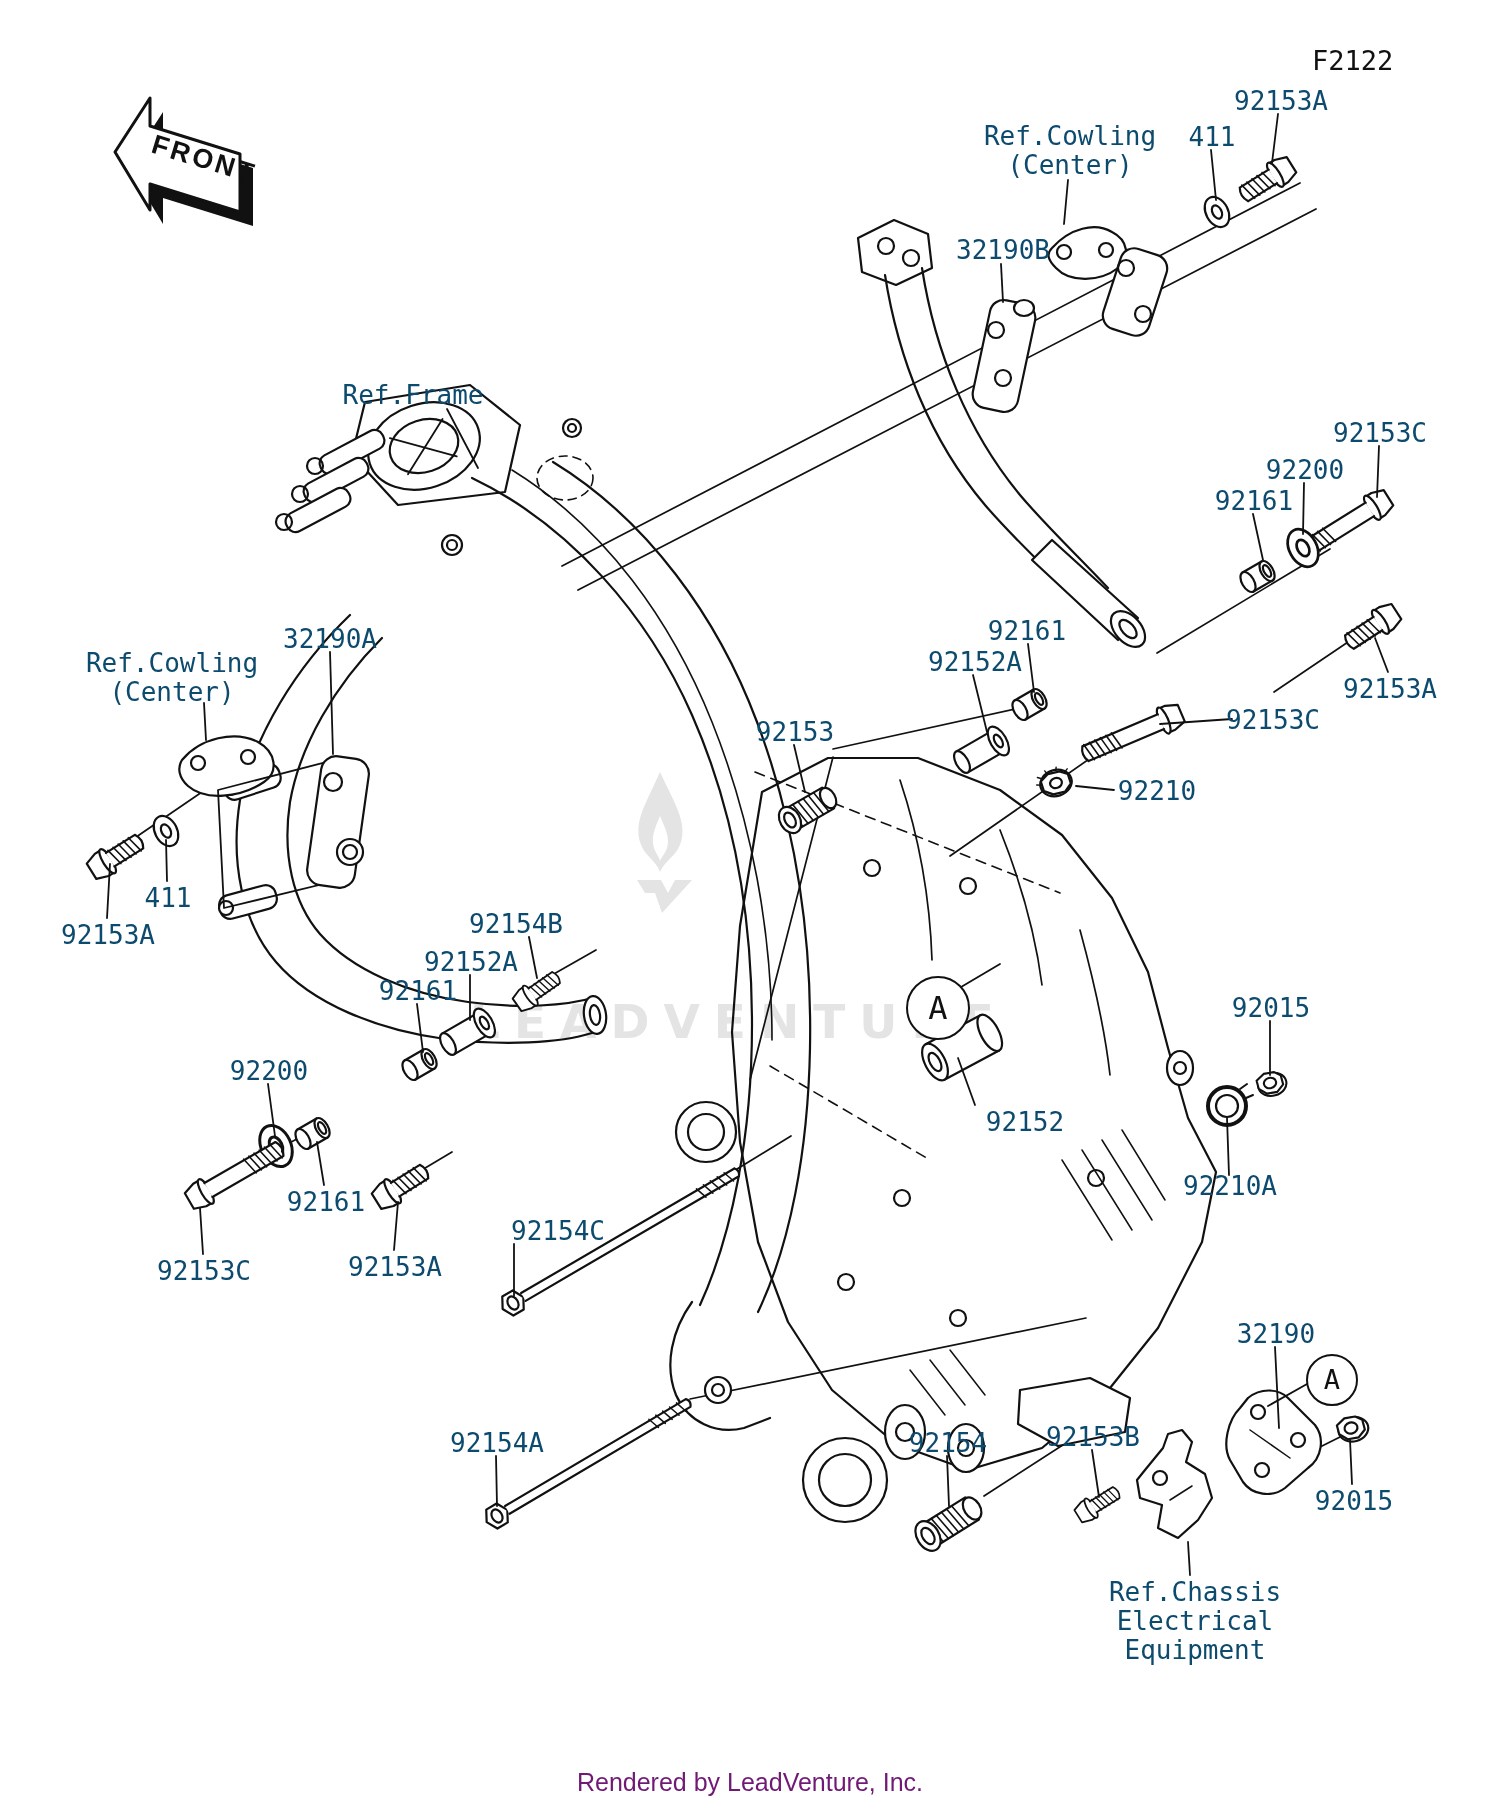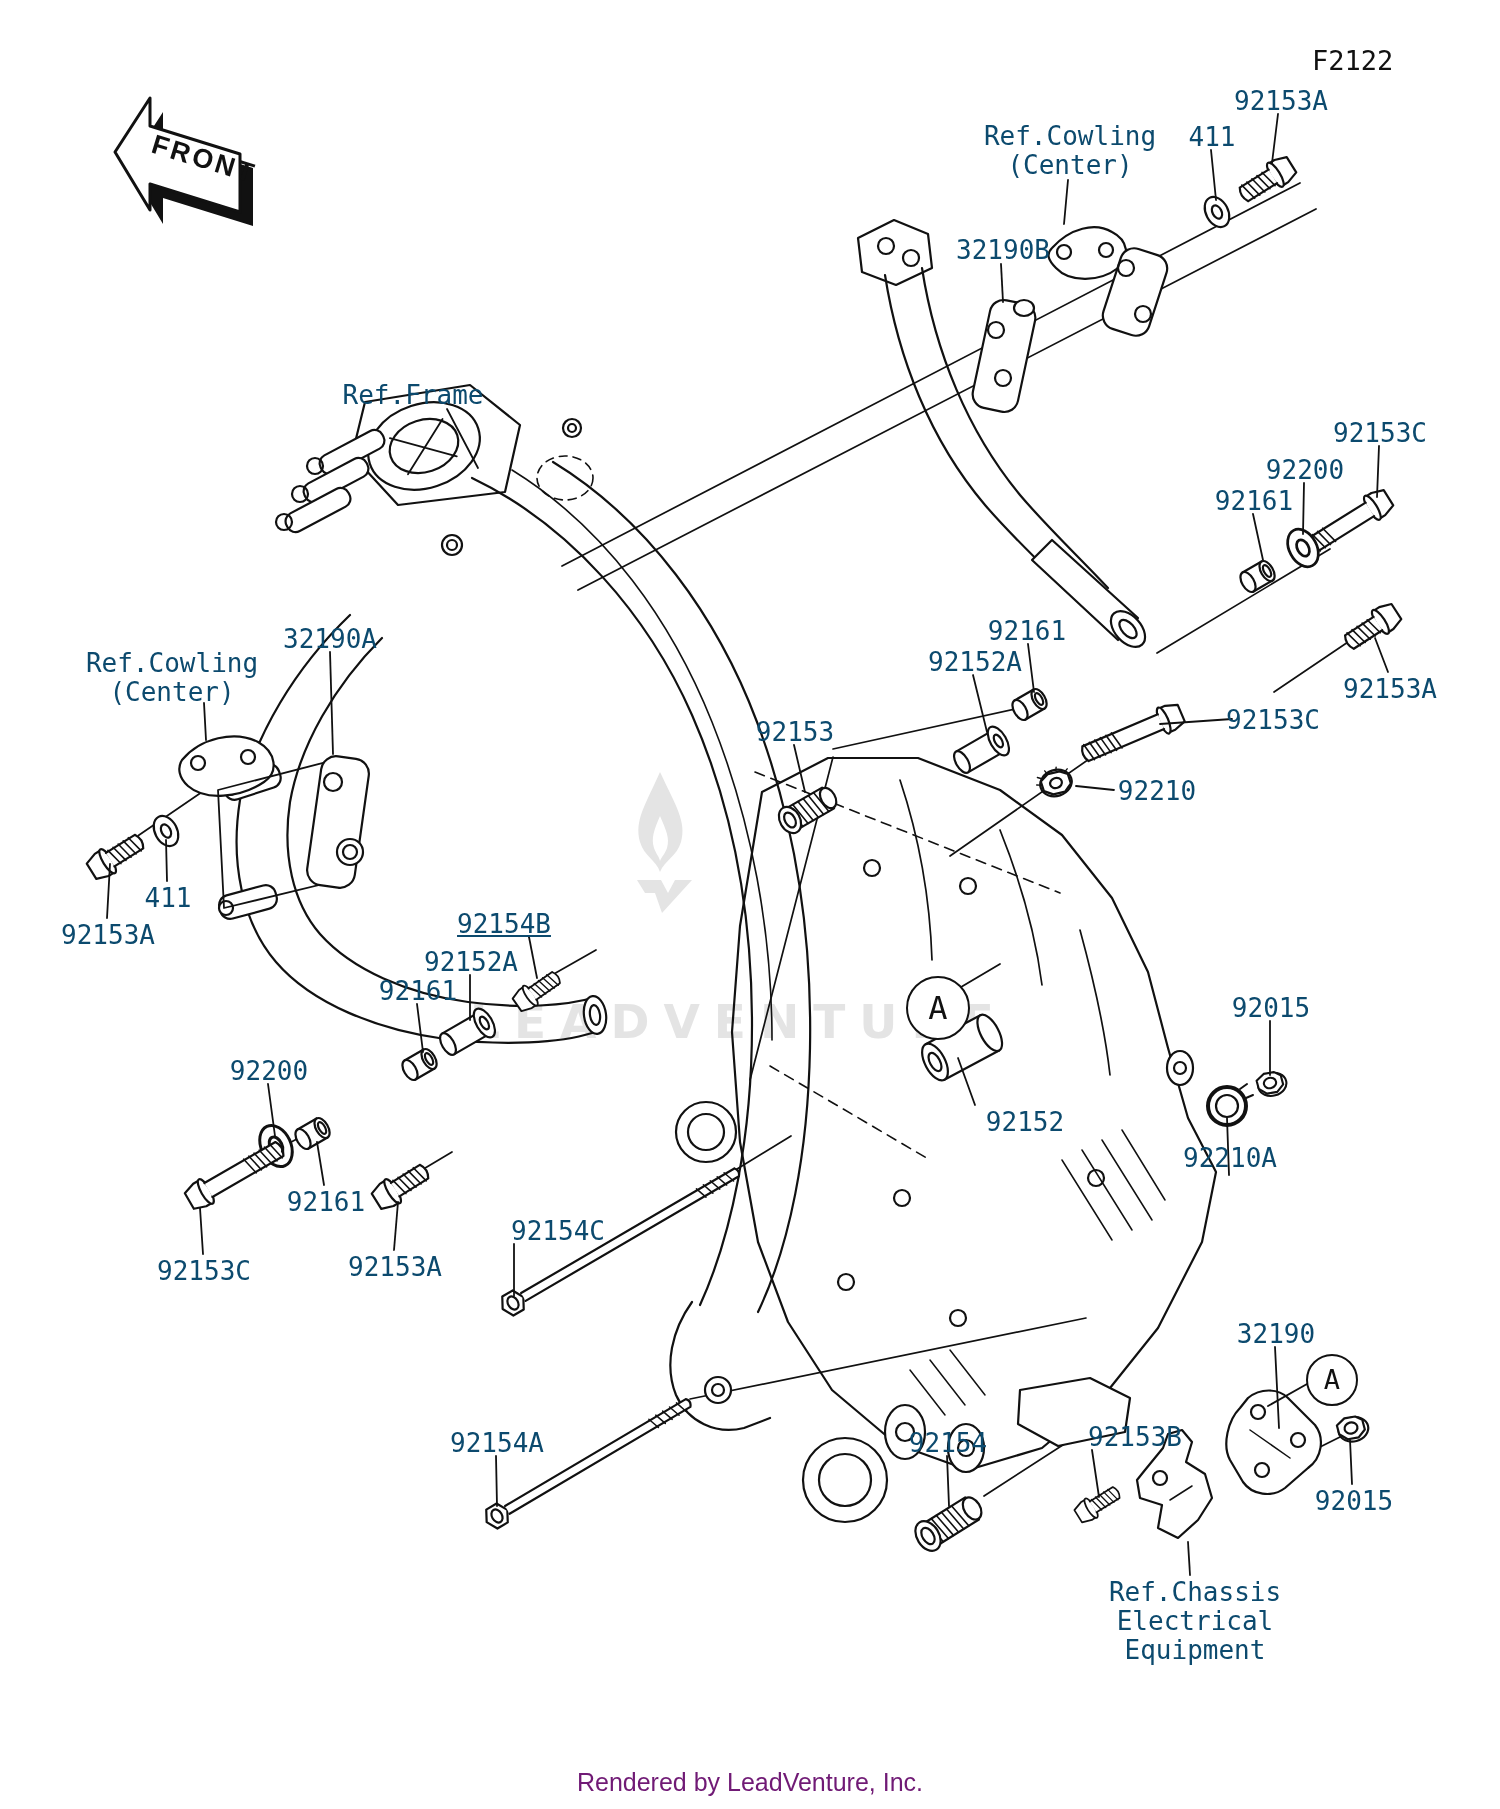--- a/index.html
+++ b/index.html
@@ -351,34 +351,34 @@
   <div class="pn" style="left:975px;top:648px;">92152A</div>
   <div class="pn" style="left:795px;top:718px;">92153</div>
   <div class="pn" style="left:1390px;top:675px;">92153A</div>
   <div class="pn" style="left:1273px;top:706px;">92153C</div>
   <div class="pn" style="left:1157px;top:777px;">92210</div>
   <div class="pn" style="left:172px;top:649px;">Ref.Cowling
 (Center)</div>
   <div class="pn" style="left:330px;top:625px;">32190A</div>
   <div class="pn" style="left:168px;top:884px;">411</div>
   <div class="pn" style="left:108px;top:921px;">92153A</div>
-  <div class="pn" style="left:504px;top:910px;text-decoration:underline;">92154B</div>
+  <div class="pn" style="left:516px;top:910px;">92154B</div>
   <div class="pn" style="left:471px;top:948px;">92152A</div>
   <div class="pn" style="left:418px;top:977px;">92161</div>
   <div class="pn" style="left:269px;top:1057px;">92200</div>
   <div class="pn" style="left:326px;top:1188px;">92161</div>
   <div class="pn" style="left:204px;top:1257px;">92153C</div>
   <div class="pn" style="left:395px;top:1253px;">92153A</div>
   <div class="pn" style="left:515px;top:1217px;margin-left:43px;">92154C</div>
   <div class="pn" style="left:1025px;top:1108px;">92152</div>
   <div class="pn" style="left:1271px;top:994px;">92015</div>
-  <div class="pn" style="left:1230px;top:1144px;text-align:center;">92210A</div>
+  <div class="pn" style="left:1230px;top:1172px;text-align:center;">92210A</div>
   <div class="pn" style="left:497px;top:1429px;">92154A</div>
   <div class="pn" style="left:948px;top:1429px;">92154</div>
-  <div class="pn" style="left:1135px;top:1423px;">92153B</div>
+  <div class="pn" style="left:1093px;top:1423px;">92153B</div>
   <div class="pn" style="left:1276px;top:1320px;">32190</div>
   <div class="pn" style="left:1354px;top:1487px;">92015</div>
   <div class="pn" style="left:1195px;top:1578px;">Ref.Chassis
 Electrical
 Equipment</div>
 
   <div class="amark big" style="left:906px;top:976px;">A</div>
   <div class="amark small" style="left:1306px;top:1354px;">A</div>
 
   <div class="footer">Rendered by LeadVenture, Inc.</div>

